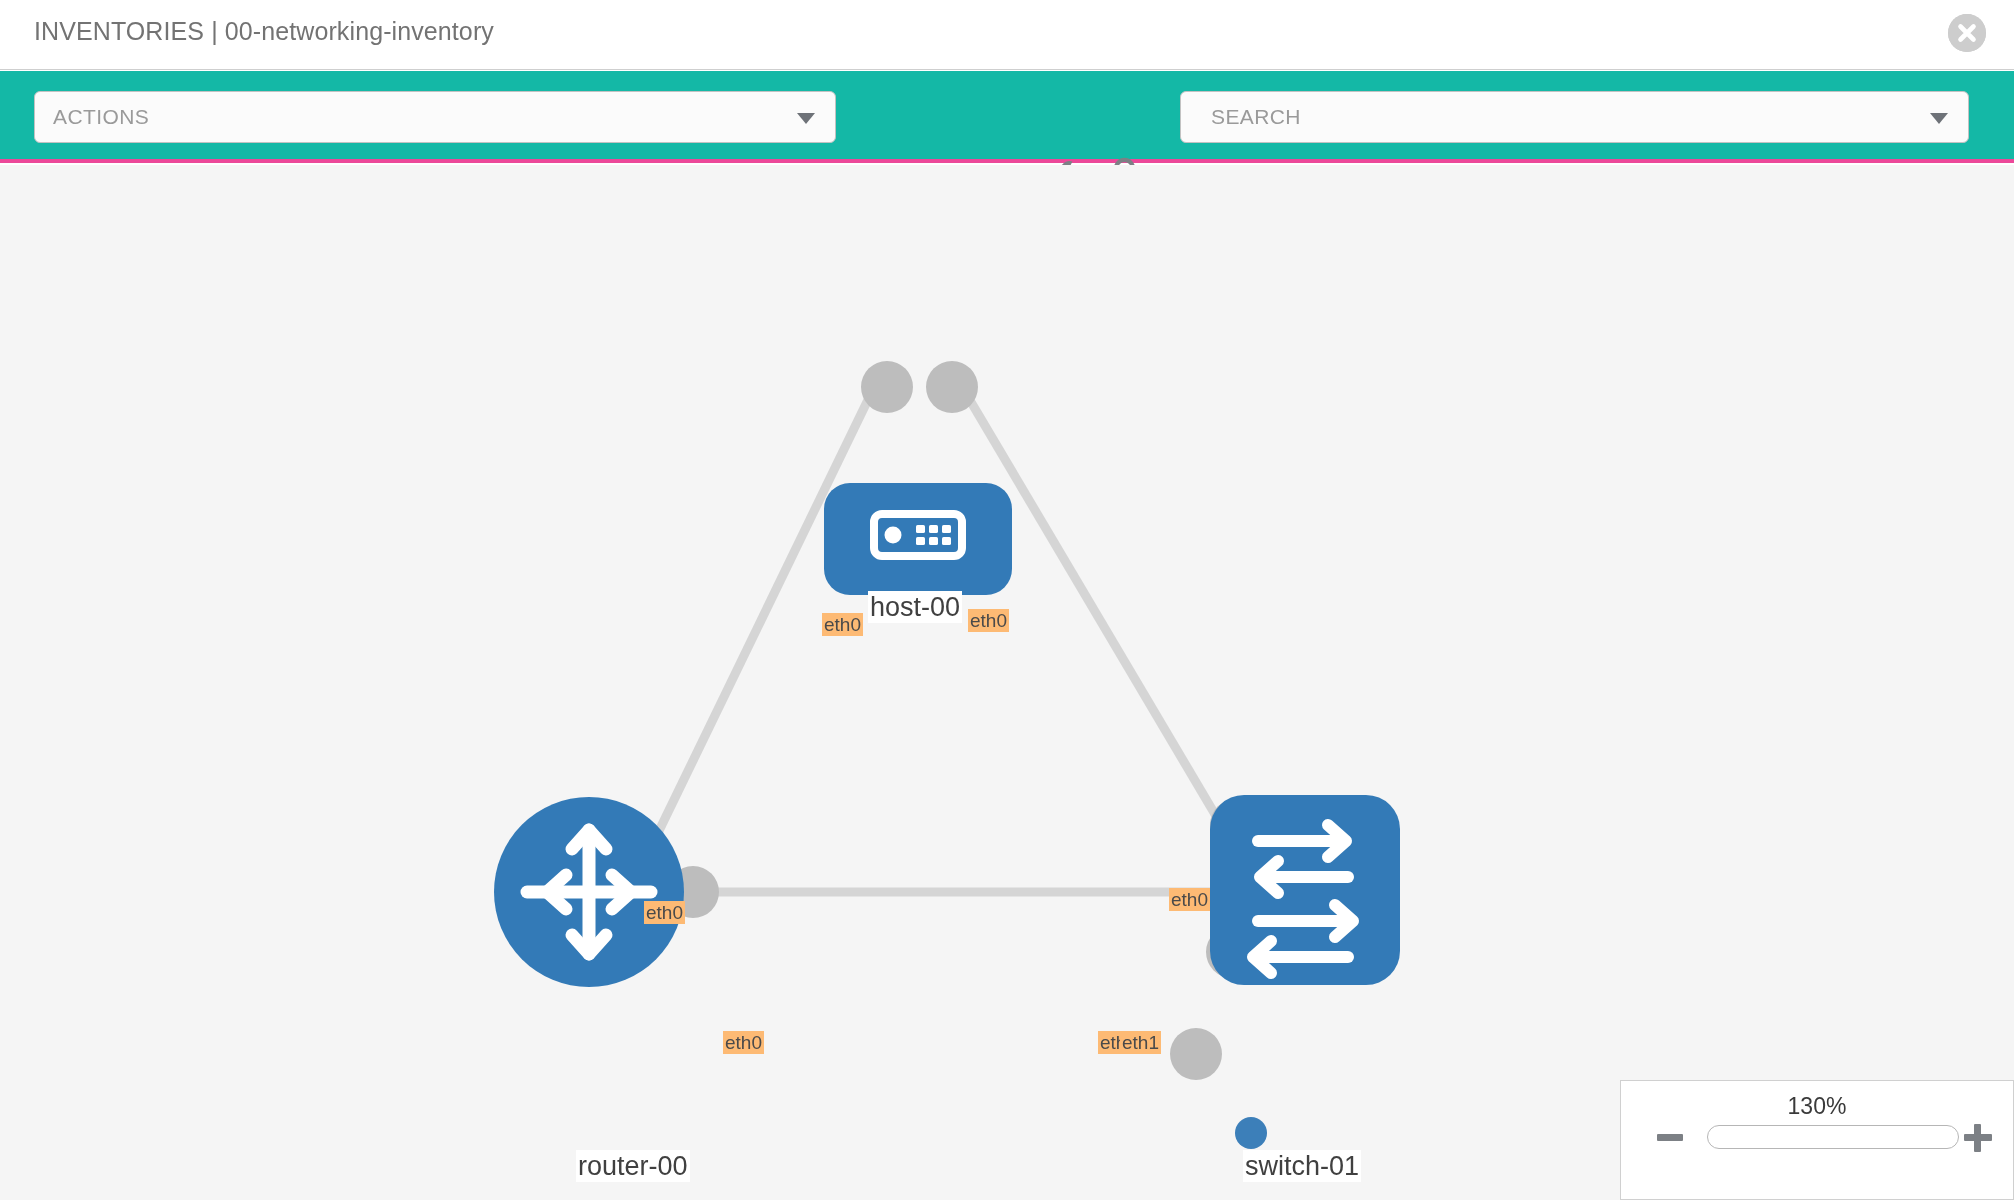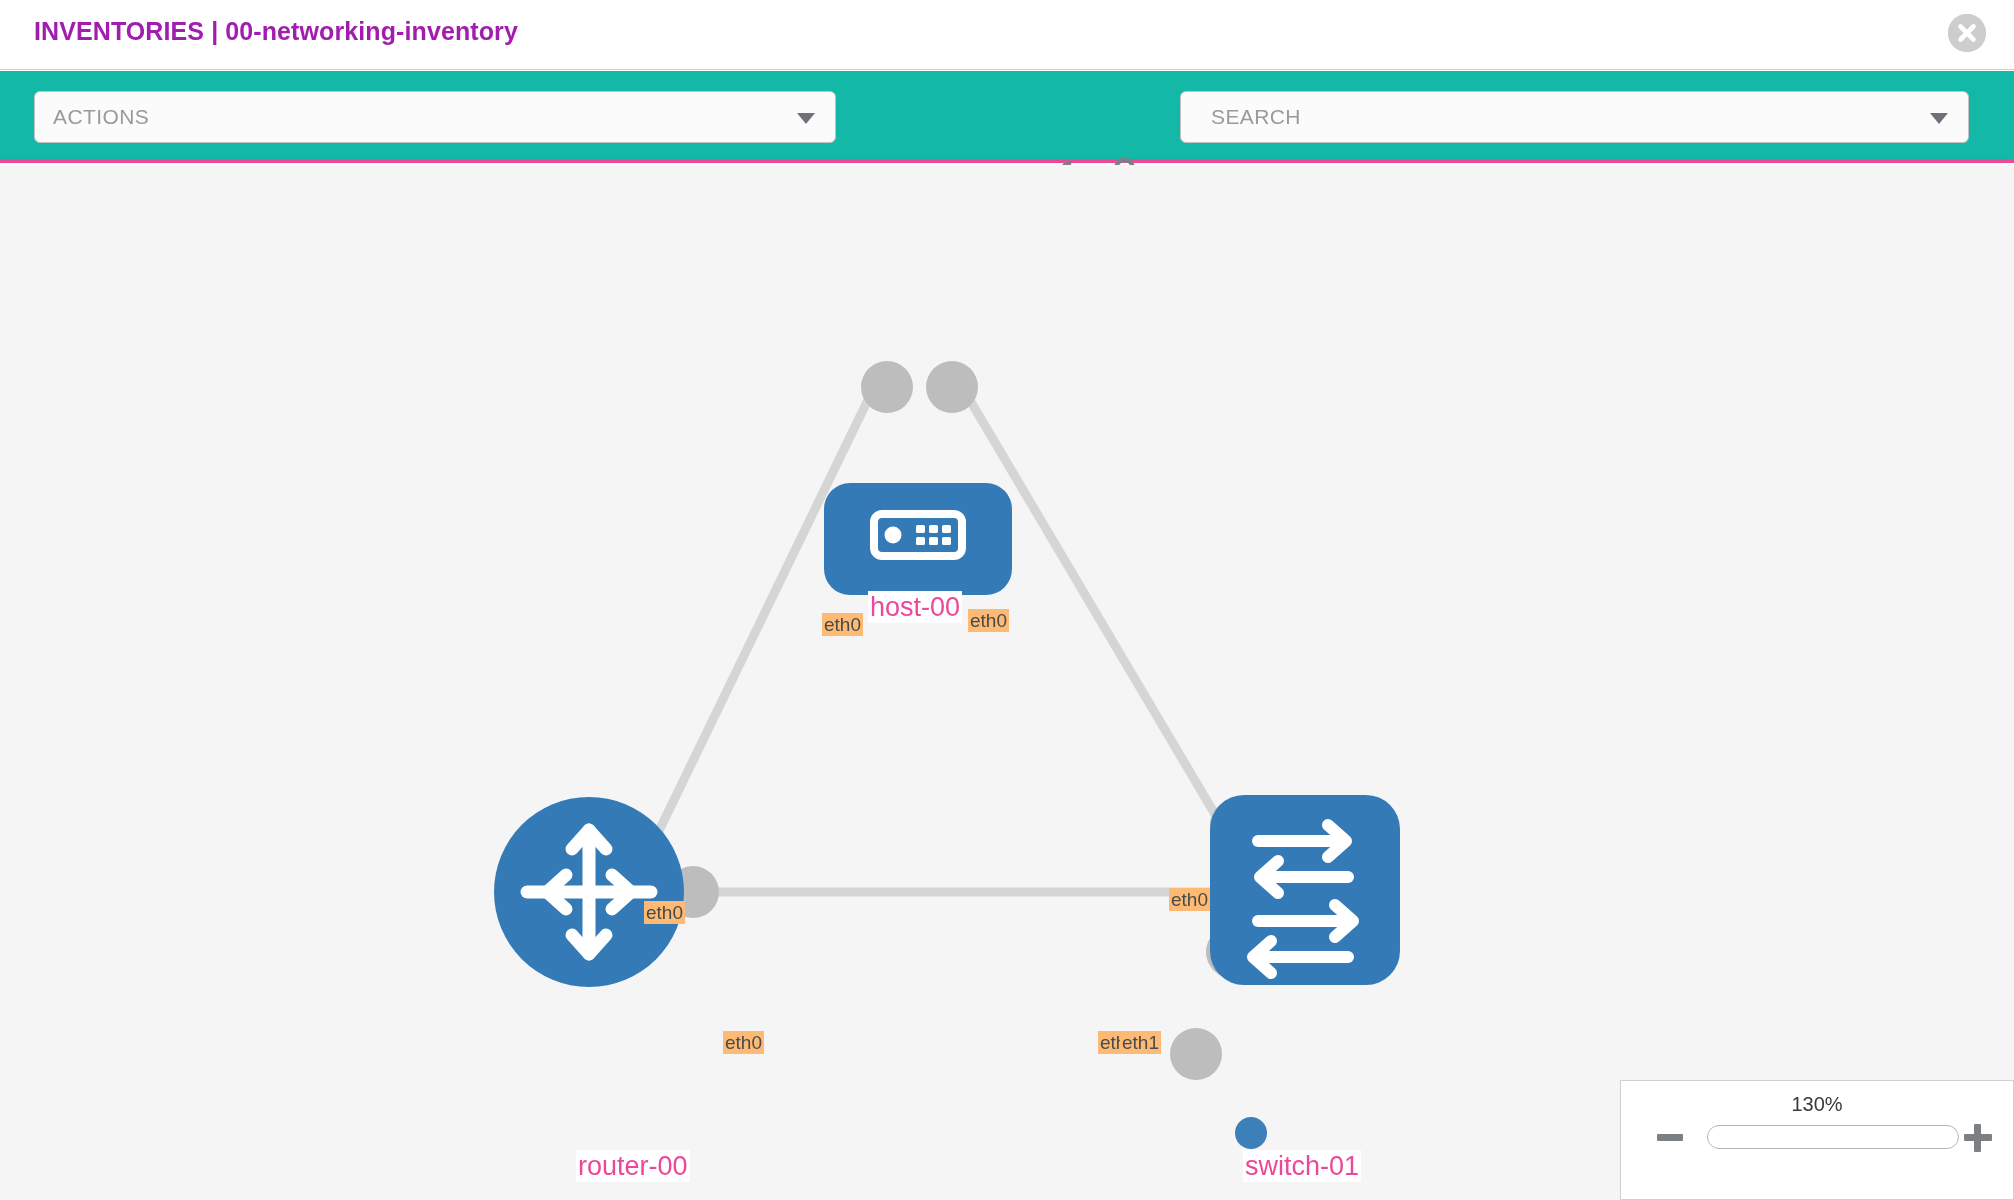--- a/index.html
+++ b/index.html
@@ -26,22 +26,22 @@
     width: 2014px;
     height: 70px;
     background: #ffffff;
     border-bottom: 1px solid #cfcfcf;
   }
   .page-title {
     position: absolute;
     left: 34px;
     top: 17px;
     font-size: 25px;
-    font-weight: bold;
-    color: #a21caf;
+    font-weight: normal;
+    color: #737373;
     letter-spacing: 0.1px;
     white-space: nowrap;
   }
   .close-btn {
     position: absolute;
     right: 28px;
     top: 14px;
     width: 38px;
     height: 38px;
     border-radius: 50%;
@@ -133,21 +133,21 @@
     position: absolute;
     left: 0; top: 0;
     width: 2014px;
     height: 1035px;
   }
 
   
   .nd-label {
     position: absolute;
     background: #ffffff;
-    color: #ec4899;
+    color: #404040;
     font-size: 27px;
     line-height: 32px;
     white-space: nowrap;
     padding: 0 2px;
   }
   .if-label {
     position: absolute;
     background: #fdba74;
     color: #4a4a4a;
     font-size: 19px;
@@ -164,21 +164,21 @@
     width: 394px;
     height: 120px;
     background: #ffffff;
     border: 1px solid #d0d0d0;
   }
   .zoom-value {
     position: absolute;
     left: 0; right: 0;
     top: 12px;
     text-align: center;
-    font-size: 20px;
+    font-size: 23px;
     color: #3a3a3a;
   }
   .zoom-minus, .zoom-plus {
     position: absolute;
     top: 42px;
     width: 30px;
     height: 30px;
     cursor: pointer;
   }
   .zoom-minus { left: 34px; }

